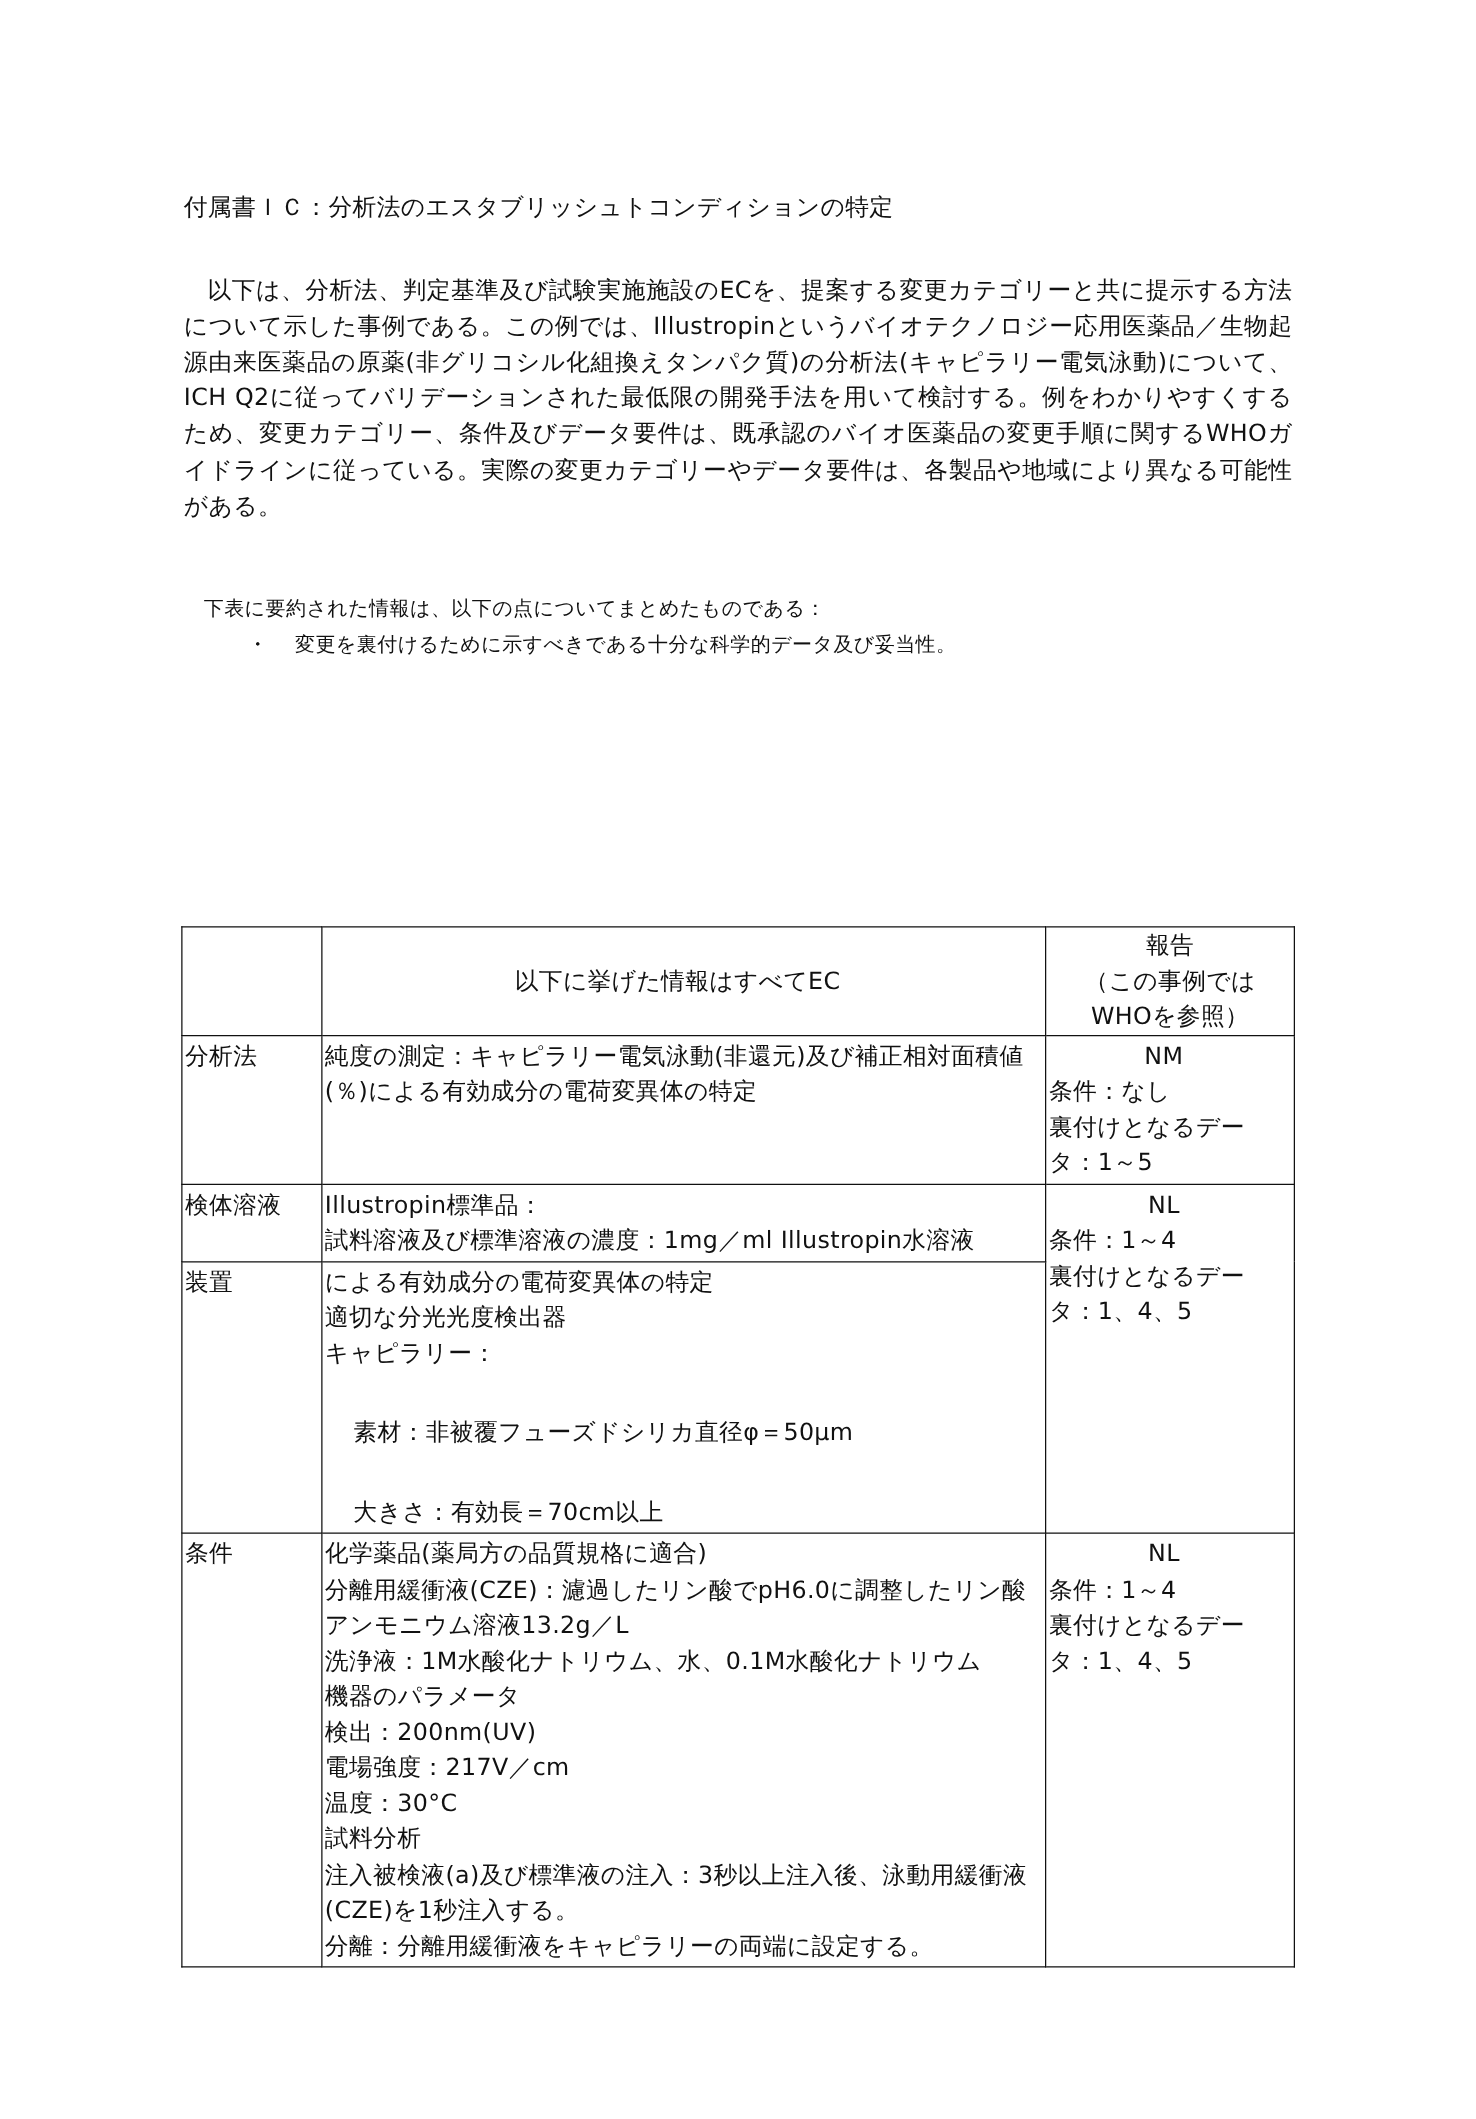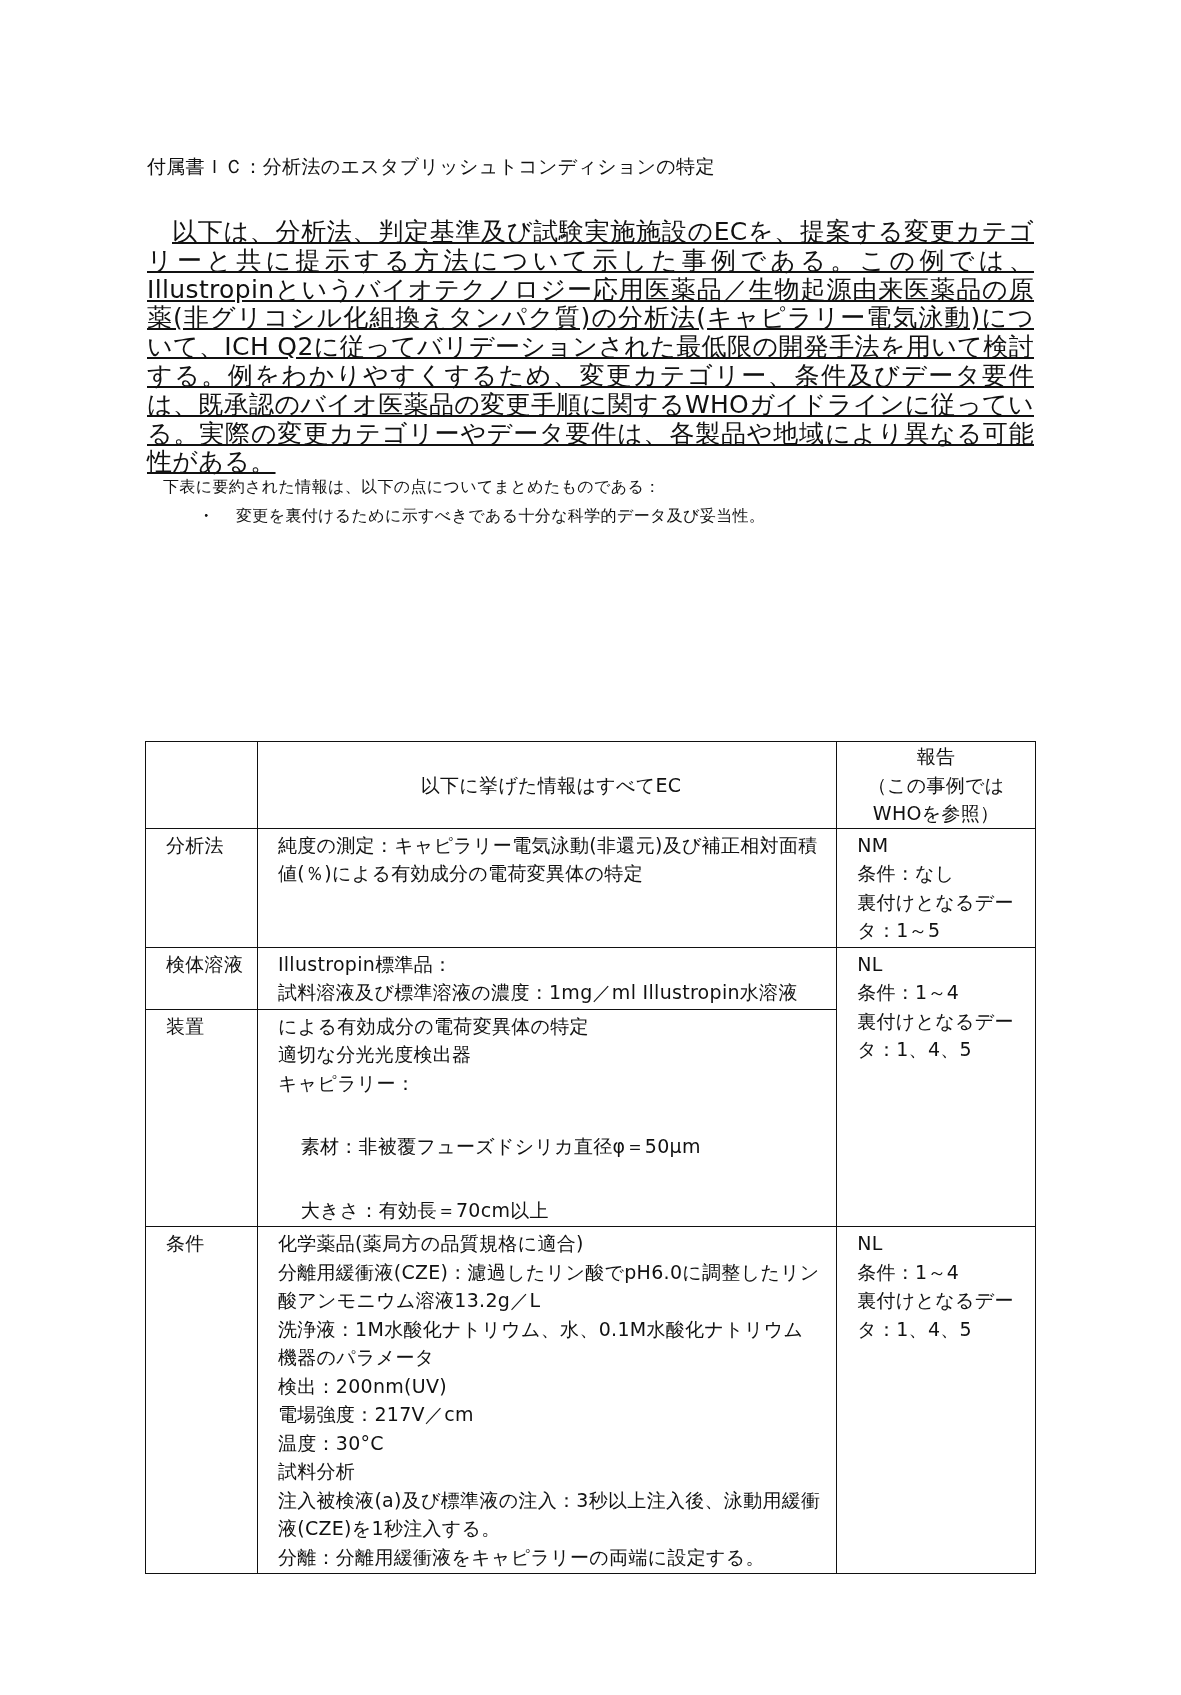--- a/index.html
+++ b/index.html
@@ -18,25 +18,24 @@
       font-size: 19px;
       line-height: 28px;
       letter-spacing: 0.3px;
       white-space: nowrap;
     }
     .intro {
       position: absolute;
       left: 147px;
       top: 218px;
       width: 887px;
-      font-size: 25px;
+      font-size: 19px;
       line-height: 28.8px;
       letter-spacing: 0.35px;
       text-align: justify;
-      text-decoration: underline;
     }
     .intro p { margin: 0; text-indent: 1em; }
     .bullets {
       position: absolute;
       left: 147px;
       top: 473px;
       width: 887px;
       font-size: 16px;
       line-height: 28.8px;
       letter-spacing: 0.35px;
@@ -58,30 +57,30 @@
       top: 741px;
       width: 891px;
       border-collapse: collapse;
       font-size: 19px;
       line-height: 28.5px;
       letter-spacing: 0.3px;
     }
     table.ec-table td {
       border: 1.5px solid #111;
       vertical-align: top;
-      padding: 2px 12px 2px 20px;
+      padding: 2px 12px 2px 2px;
     }
     table.ec-table col.c1 { width: 112px; }
     table.ec-table col.c2 { width: 580px; }
     table.ec-table col.c3 { width: 199px; }
     .hdr-main { text-align: center; vertical-align: middle !important; }
     .hdr-report { text-align: center; padding: 0 4px !important; }
     .line { display: block; }
     .indent { padding-left: 1.2em; margin-top: 35px; }
-    .center { text-align: left; }
+    .center { text-align: center; }
   </style>
 </head>
 <body>
 
 <div class="page-title">付属書ＩＣ：分析法のエスタブリッシュトコンディションの特定</div>
 
 <div class="intro">
   <p>以下は、分析法、判定基準及び試験実施施設のECを、提案する変更カテゴリーと共に提示する方法について示した事例である。この例では、Illustropinというバイオテクノロジー応用医薬品／生物起源由来医薬品の原薬(非グリコシル化組換えタンパク質)の分析法(キャピラリー電気泳動)について、ICH Q2に従ってバリデーションされた最低限の開発手法を用いて検討する。例をわかりやすくするため、変更カテゴリー、条件及びデータ要件は、既承認のバイオ医薬品の変更手順に関するWHOガイドラインに従っている。実際の変更カテゴリーやデータ要件は、各製品や地域により異なる可能性がある。</p>
 </div>
 

